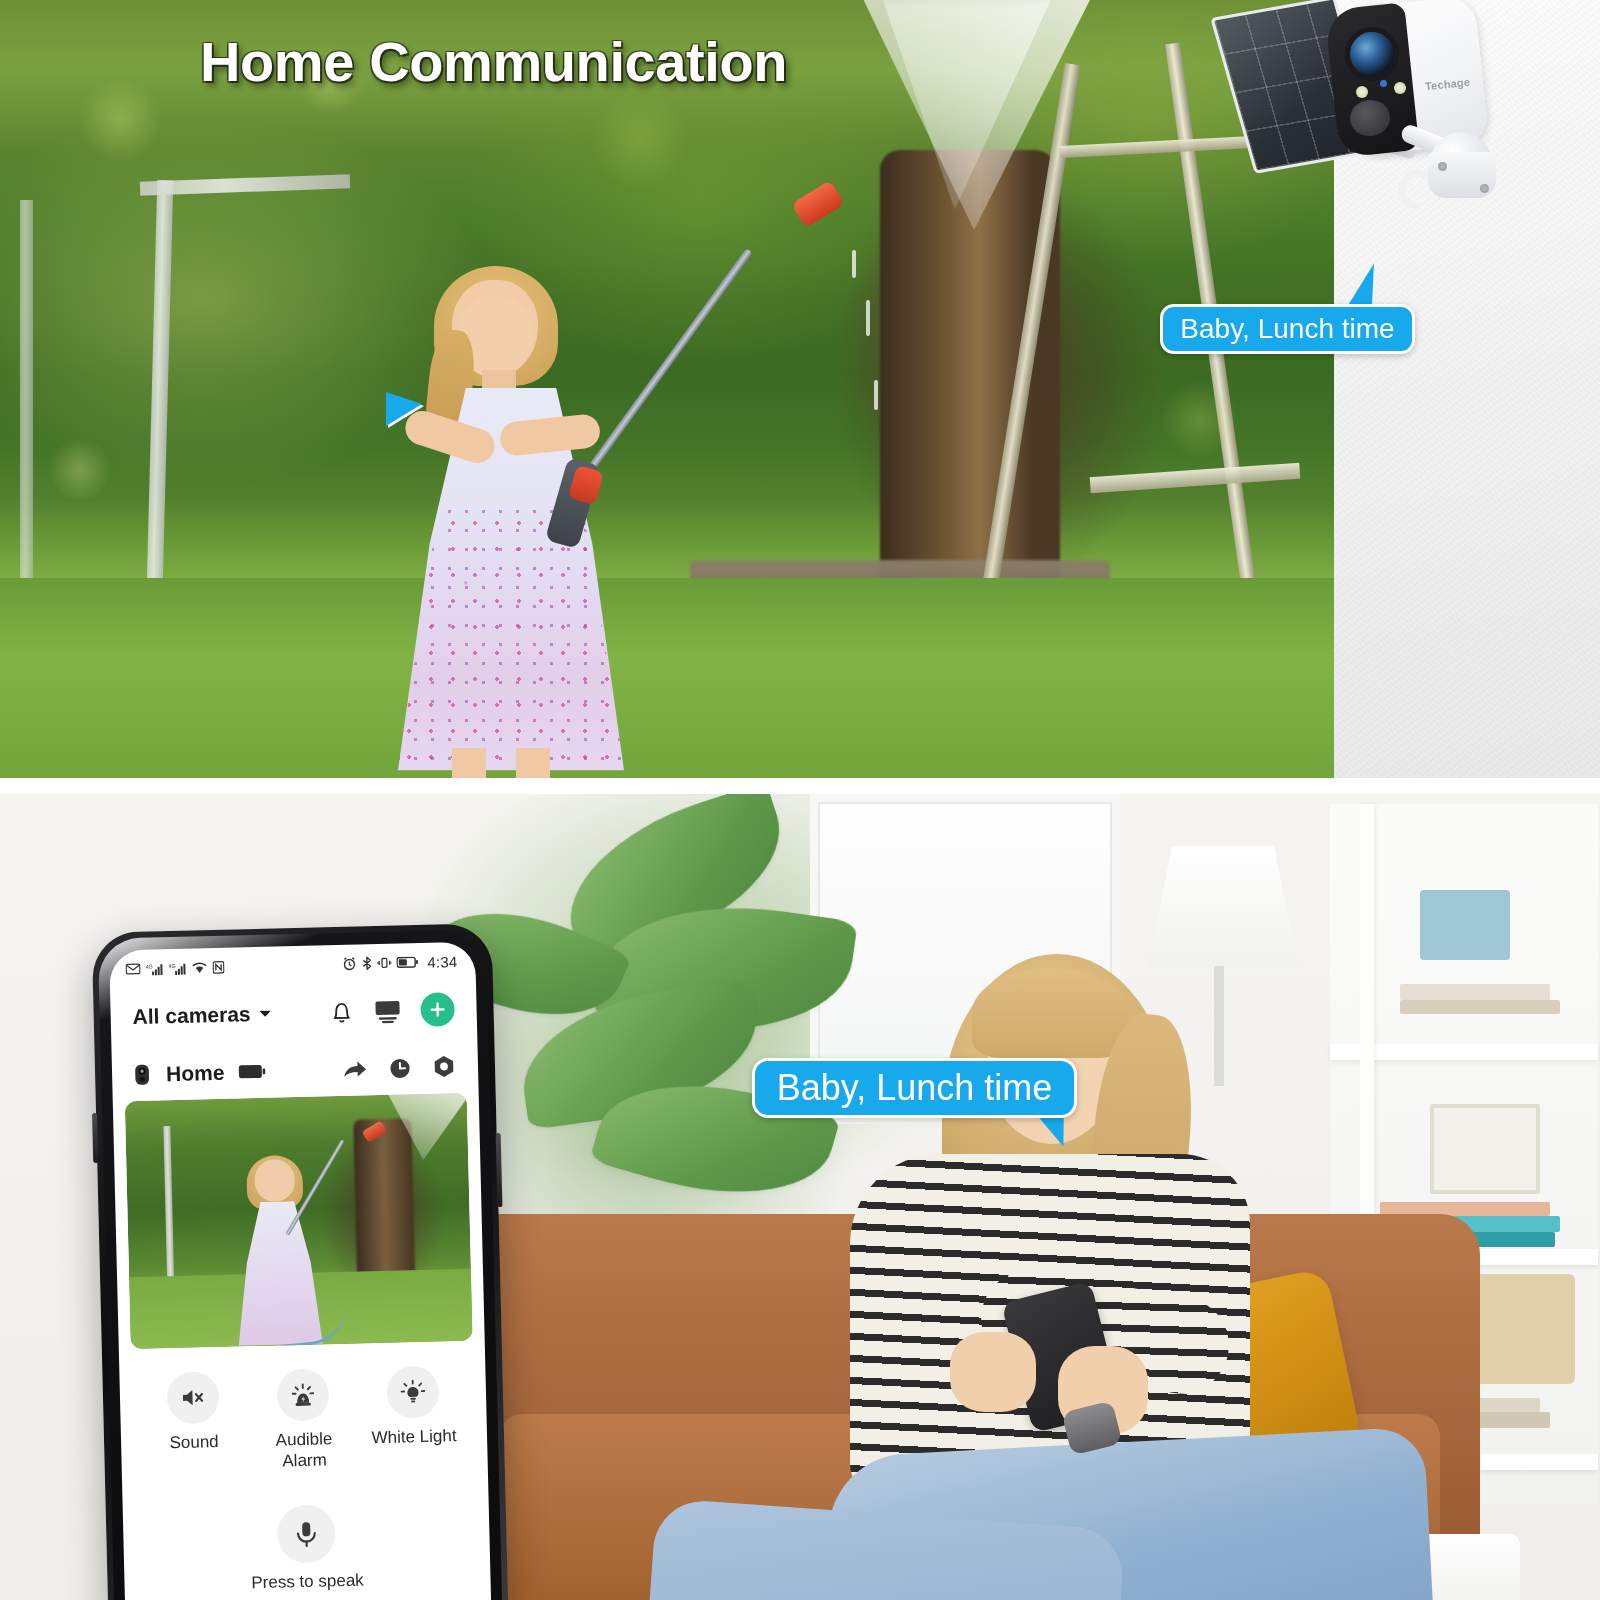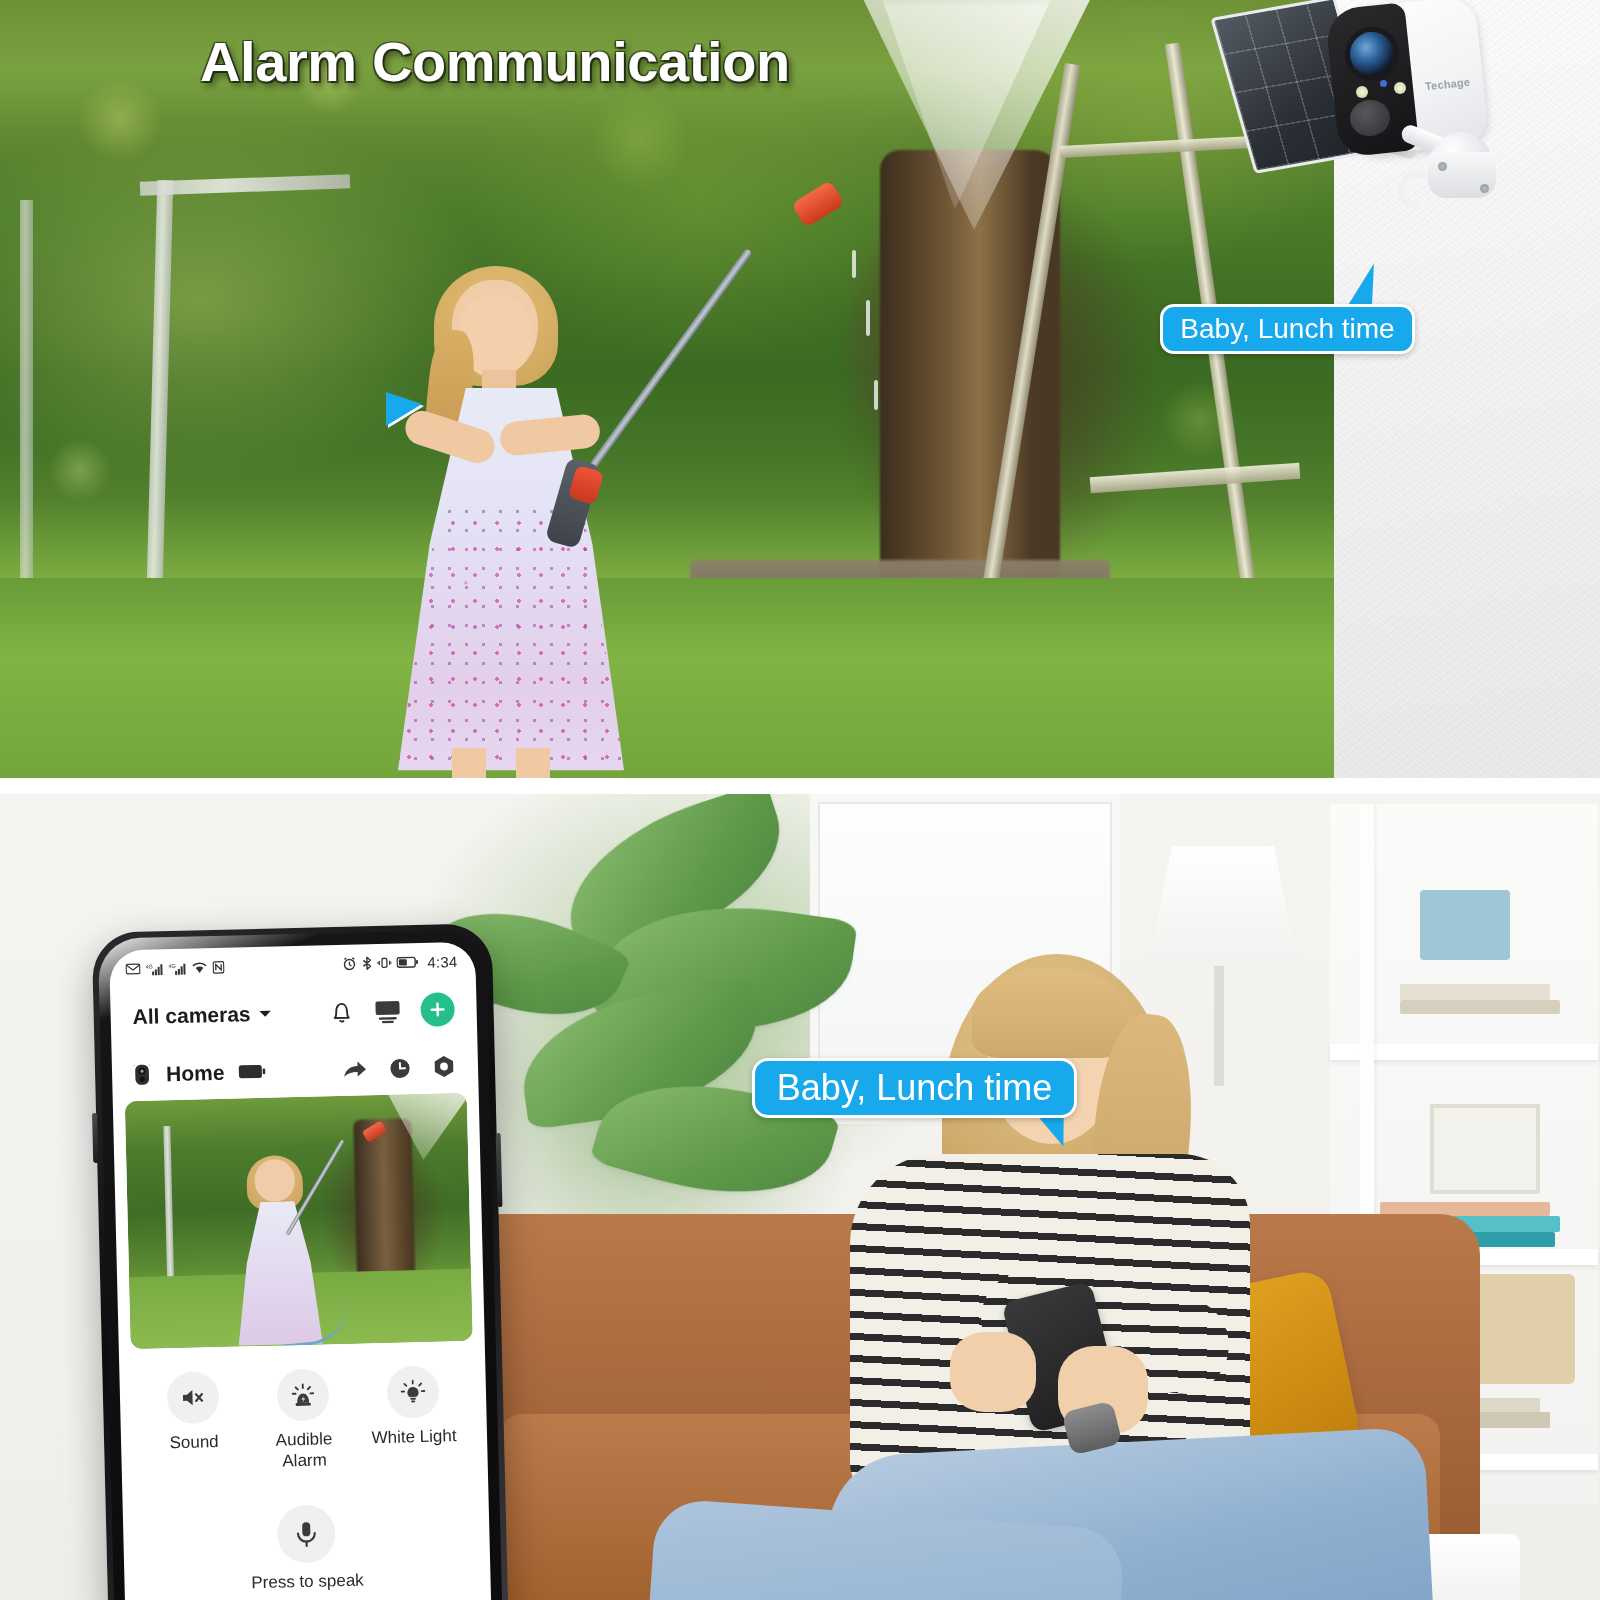--- a/index.html
+++ b/index.html
@@ -383,21 +383,21 @@
       <div class="cam-brand">Techage</div>
       <div class="cam-mount-arm"></div>
       <div class="cam-hook"></div>
       <div class="cam-mount-ball"></div>
       <div class="cam-mount-base"></div>
       <div class="cam-screw" style="left:206px; top:168px;"></div>
       <div class="cam-screw" style="left:248px; top:190px;"></div>
     </div>
 
     <div class="headline">
-      <span class="l2">Alarm Communication</span>
+      <span class="l2">Home Communication</span>
     </div>
 
     <div class="tail-okmom"></div>
 
     <div class="tail-lunch-top"></div>
     <div class="bubble bubble-lunch-top">
       <span>Baby, Lunch time</span>
     </div>
   </div>
 

